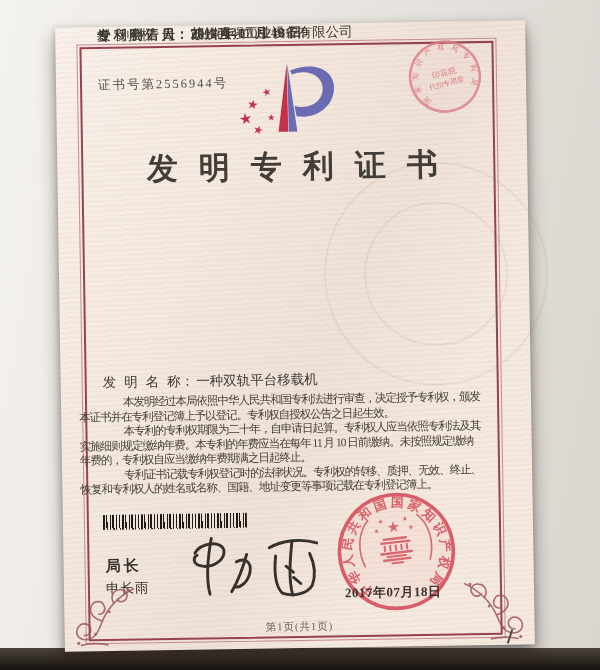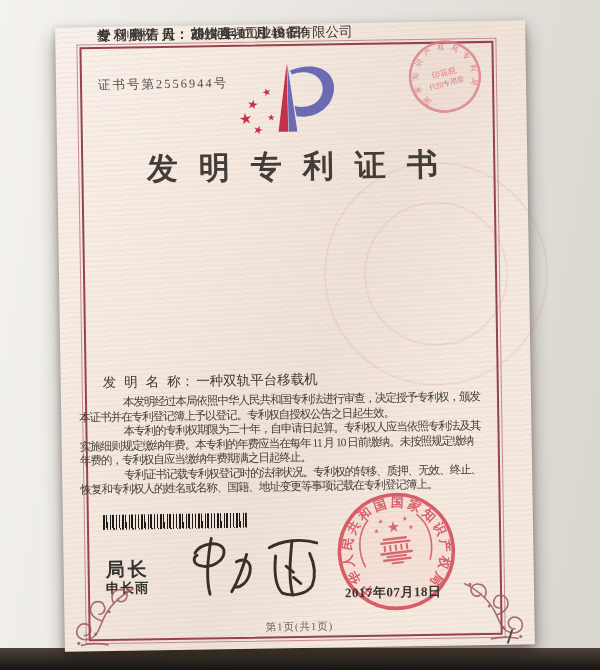--- a/index.html
+++ b/index.html
@@ -56,22 +56,22 @@
   .field-value{display:inline-block;margin-left:2px;}
   .body-text{
     position:absolute;left:18px;top:368px;width:404px;
     font-size:11.5px;line-height:14.5px;letter-spacing:-1px;color:#45403a;
   }
   .body-text p{margin:0;text-indent:44px;}
   .barcode{
     position:absolute;left:40px;top:488px;width:144px;height:15px;
     background:repeating-linear-gradient(90deg,#1d1a17 0 2px,transparent 2px 3.5px,#1d1a17 3.5px 4.6px,transparent 4.6px 7px,#1d1a17 7px 8px,transparent 8px 9.5px);
   }
-  .director-label{position:absolute;left:42px;top:530px;font-size:19px;font-weight:600;color:#36322d;letter-spacing:3px;}
-  .director-name{position:absolute;left:42px;top:553px;font-size:13.5px;font-weight:700;color:#36322d;letter-spacing:1px;}
+  .director-label{position:absolute;left:42px;top:530px;font-size:15px;font-weight:600;color:#36322d;letter-spacing:3px;}
+  .director-name{position:absolute;left:42px;top:553px;font-size:13.5px;font-weight:400;color:#36322d;letter-spacing:1px;}
   .signature{position:absolute;left:115px;top:500px;width:155px;height:84px;}
   .footer{
     position:absolute;left:0;right:0;top:596px;text-align:center;
     font-size:10.5px;letter-spacing:1px;color:#6b5c55;
   }
   .big-seal{position:absolute;left:270px;top:466px;width:126px;height:126px;transform:rotate(-6deg);opacity:.92;}
   .issue-date{
     position:absolute;left:281px;top:561px;z-index:2;
     font-size:13px;font-weight:700;color:#3a332d;letter-spacing:.5px;white-space:nowrap;
   }

